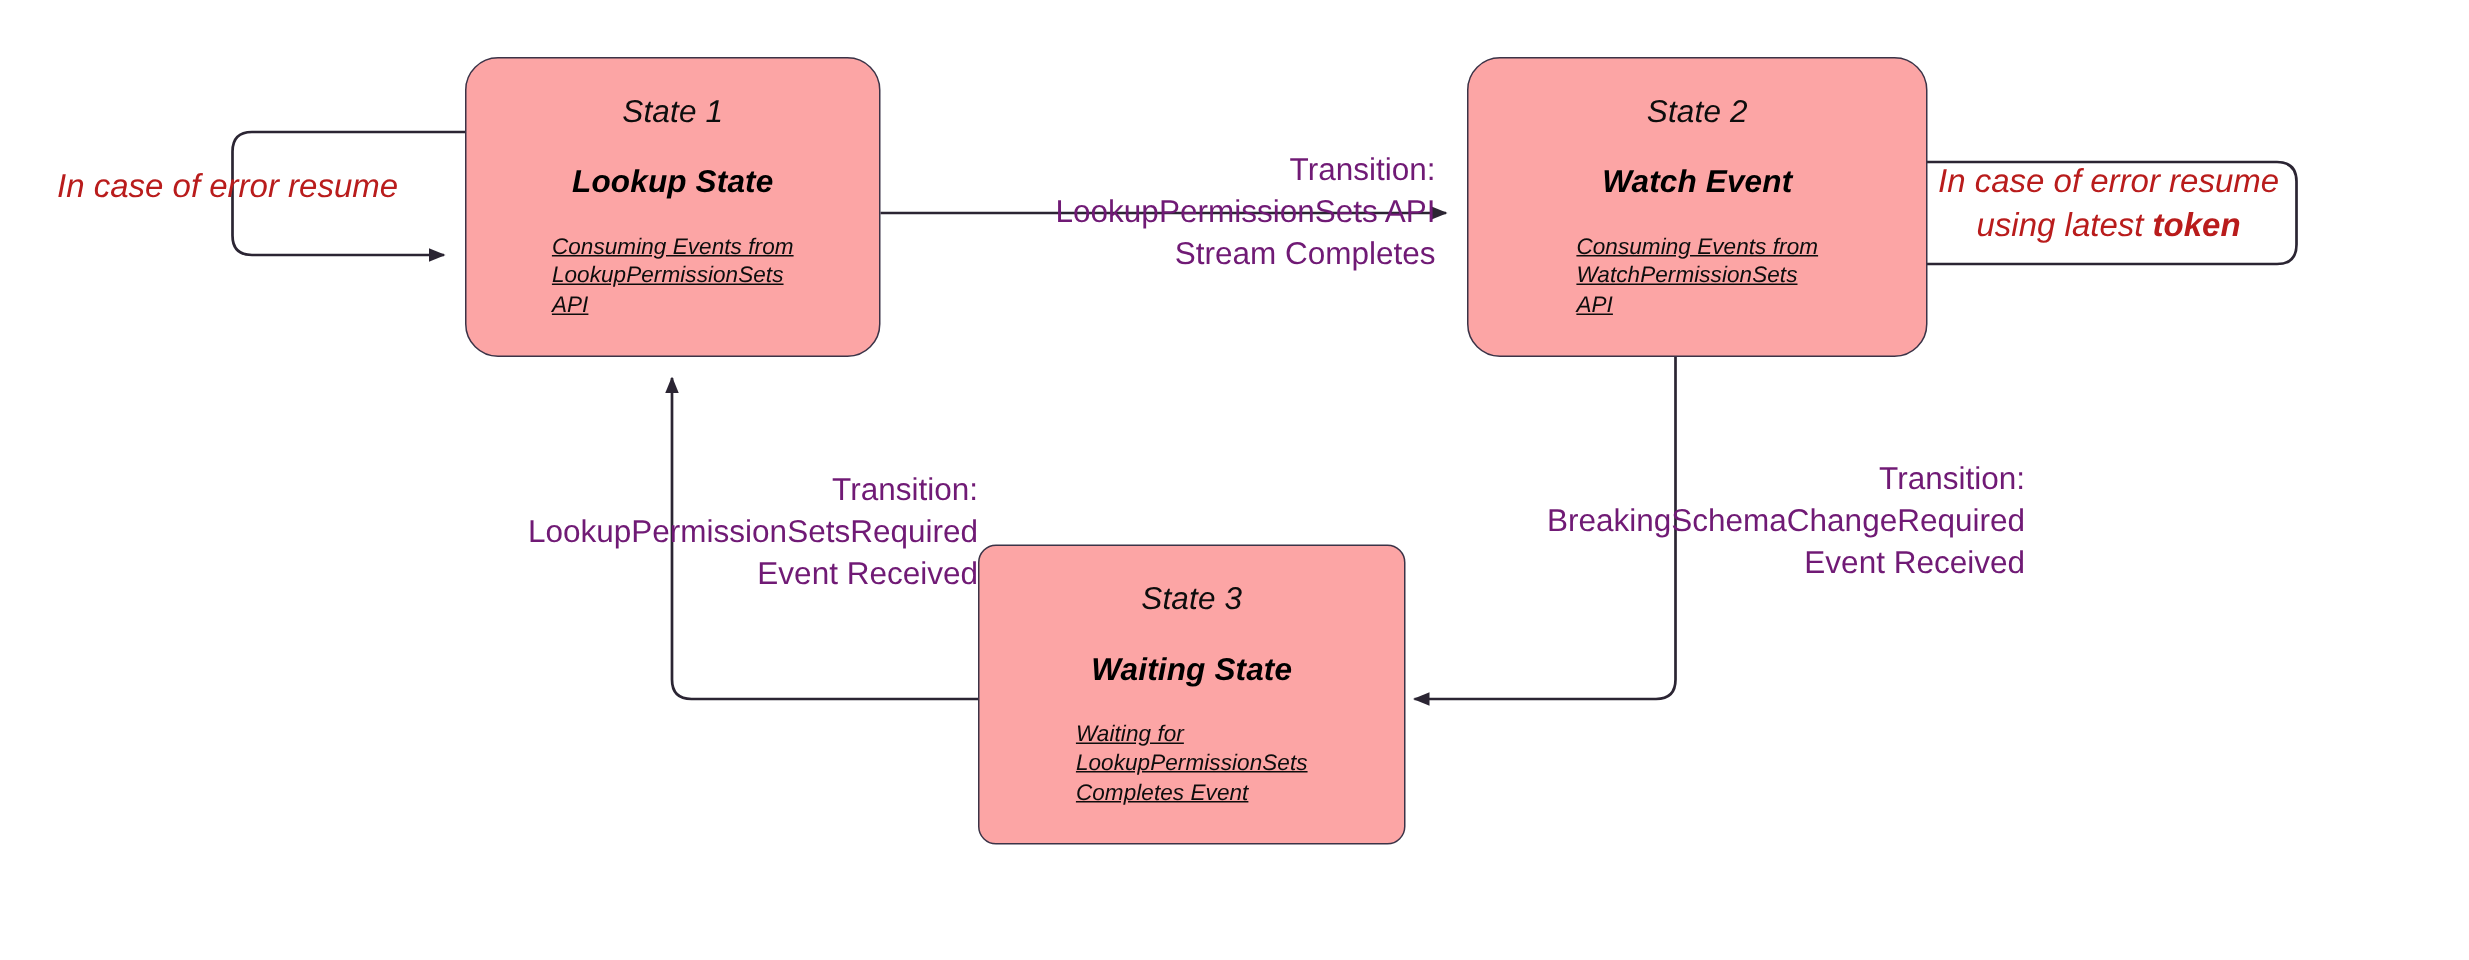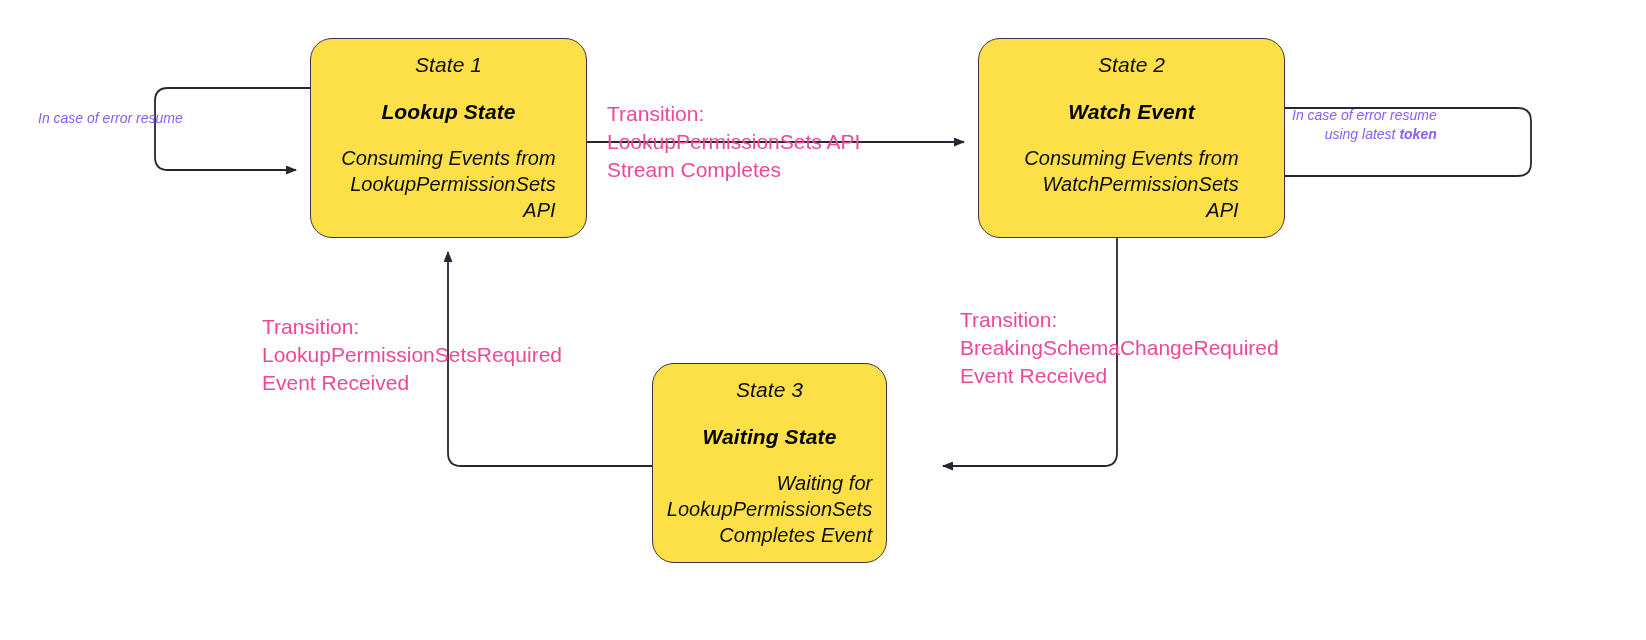--- a/index.html
+++ b/index.html
@@ -25,29 +25,29 @@
     top: 0;
     width: 1646px;
     height: 640px;
     pointer-events: none;
   }
 
   
   .state-node {
     position: absolute;
     box-sizing: border-box;
-    background: #fde047;
+    background: #fca5a5;
     border: 1.6px solid #3b3347;
     border-radius: 22px;
     display: flex;
     flex-direction: column;
     align-items: center;
     justify-content: flex-start;
-    text-align: right;
-    padding: 10px 12px 12px 12px;
+    text-align: left;
+    padding: 20px 12px 12px 12px;
   }
   .state-index {
     font-style: italic;
     font-weight: 400;
     font-size: 21px;
     color: #0d0d0d;
     line-height: 1.18;
     margin: 4px 0 0 0;
     letter-spacing: 0.1px;
   }
@@ -56,53 +56,54 @@
     font-weight: bold;
     font-size: 21px;
     color: #000000;
     line-height: 1.18;
     margin: 22px 0 0 0;
     letter-spacing: 0.1px;
   }
   .state-desc {
     font-style: italic;
     font-weight: 400;
-    font-size: 20px;
+    font-size: 15px;
     color: #0d0d0d;
     line-height: 1.3;
     margin: 20px 0 0 0;
     white-space: pre-line;
     letter-spacing: 0.05px;
+    text-decoration: underline;
   }
 
   #state-1 { left: 310px; top: 38px;  width: 277px; height: 200px; }
   #state-2 { left: 978px; top: 38px;  width: 307px; height: 200px; }
-  #state-3 { left: 652px; top: 363px; width: 235px; height: 200px; }
+  #state-3 { left: 652px; top: 363px; width: 285px; height: 200px; border-radius: 12px; }
 
   
   .edge-label {
     position: absolute;
-    color: #ec4899;
+    color: #701a75;
     line-height: 1.33;
     white-space: pre-line;
-    text-align: left;
+    text-align: right;
   }
   .edge-label.plain {
     font-size: 21px;
     font-style: normal;
     font-weight: 400;
   }
   .annot {
     position: absolute;
-    font-size: 14px;
+    font-size: 22px;
     font-style: italic;
     font-weight: 400;
-    color: #8b5cf6;
+    color: #b91c1c;
     line-height: 1.34;
-    text-align: right;
+    text-align: center;
     white-space: nowrap;
   }
   .annot b {
     font-weight: bold;
     font-style: italic;
   }
 
   #label-transition-1-2 { left: 607px; top: 100px; width: 350px; }
   #label-transition-3-1 { left: 262px; top: 313px; width: 390px; }
   #label-transition-2-3 { left: 960px; top: 306px; width: 390px; }

